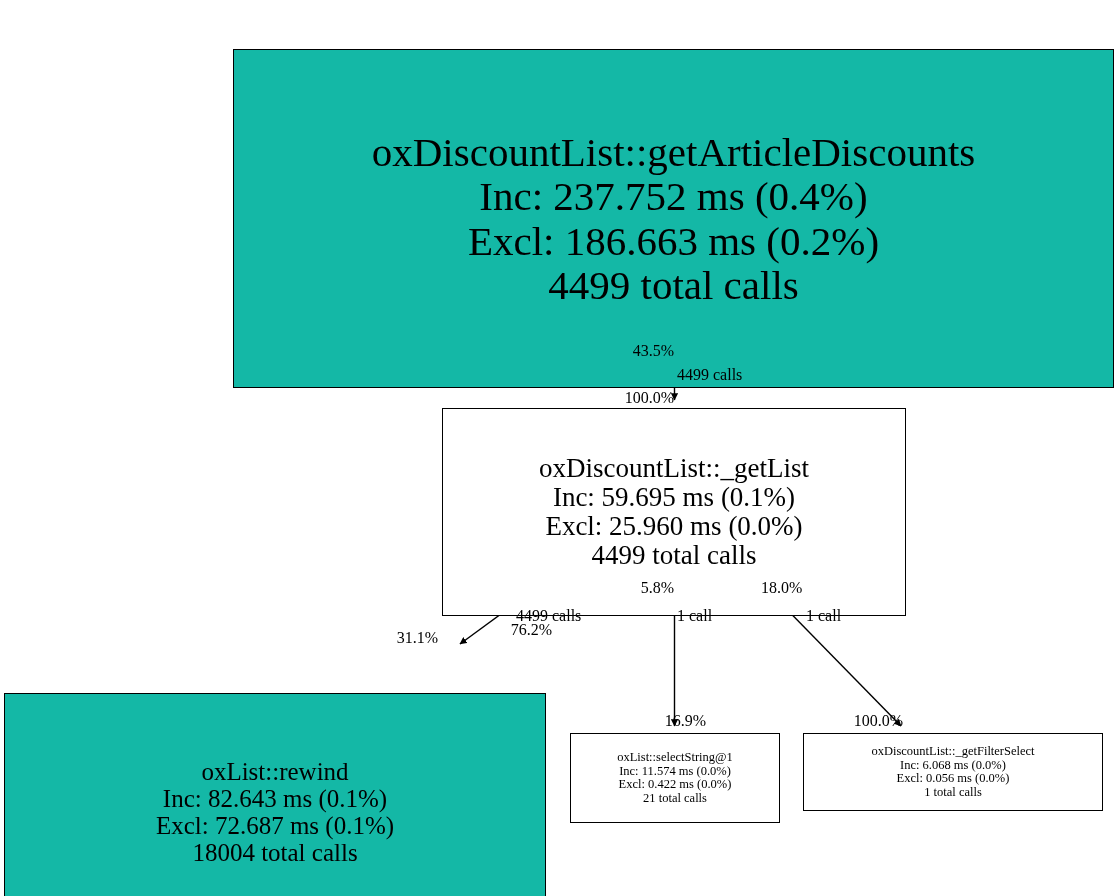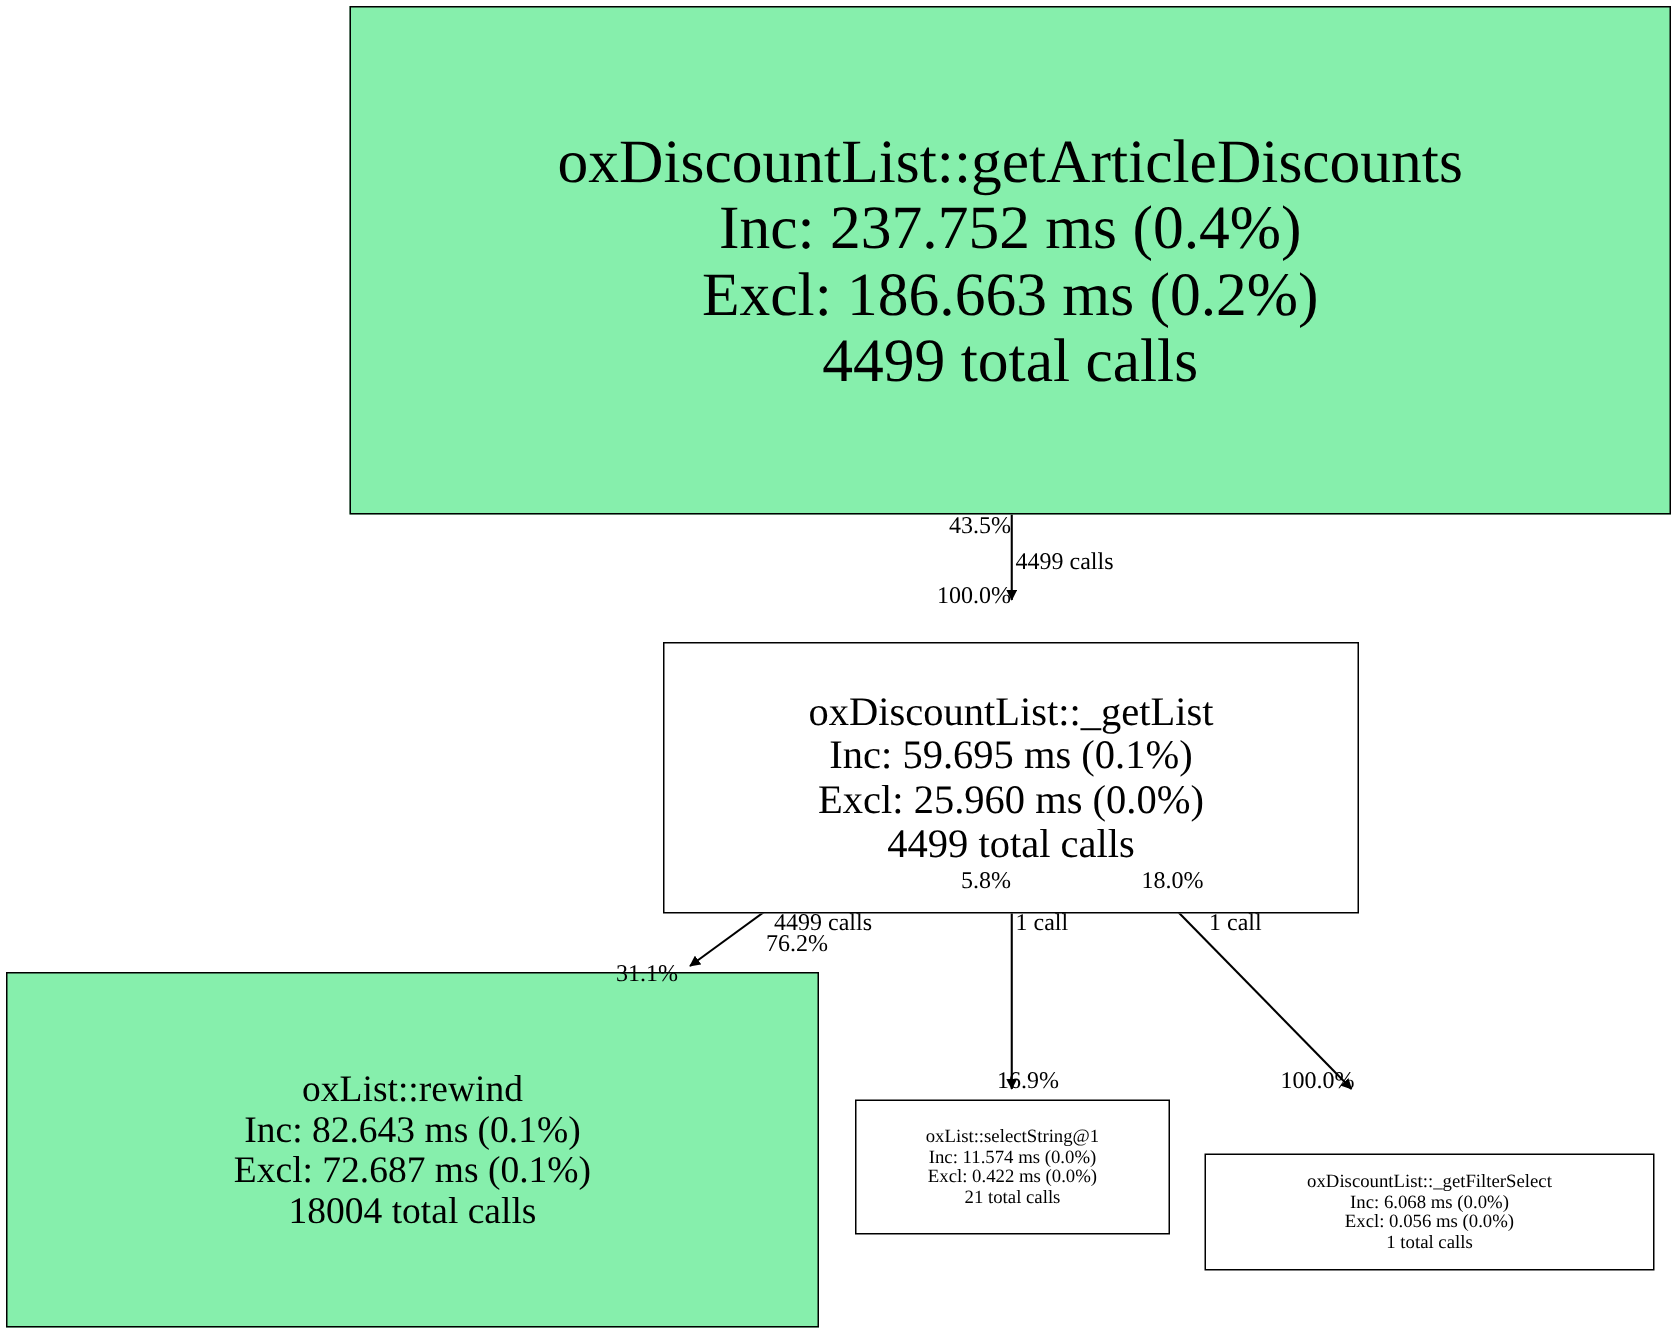--- a/index.html
+++ b/index.html
@@ -26,64 +26,63 @@
     box-sizing:border-box;
     border:1px solid #000000;
     display:flex;
     flex-direction:column;
     align-items:center;
     justify-content:center;
     text-align:center;
     line-height:1.08;
     white-space:nowrap;
   }
-  .node.red{background:#86efac;}
+  .node.red{background:#14b8a6;margin-top:45px;}
   .node.white{background:#FFFFFF;}
 
   
   #node-getArticleDiscounts{
     left:233px; top:4px; width:881px; height:339px;
     font-size:41px;
   }
   #node-getList{
-    left:442px; top:408px; width:464px; height:181px;
+    left:442px; top:408px; width:464px; height:208px;
     font-size:27px;
-    margin-top:20px;
   }
   #node-rewind{
     left:4px; top:648px; width:542px; height:237px;
     font-size:25px;
   }
   #node-selectString{
     left:570px; top:733px; width:210px; height:90px;
     font-size:12.5px;
   }
   #node-getFilterSelect{
-    left:803px; top:769px; width:300px; height:78px;
+    left:803px; top:733px; width:300px; height:78px;
     font-size:12.5px;
   }
   .node .line{display:block;}
 
   
   .elabel{
     position:absolute;
     font-size:16px;
     line-height:1;
     white-space:nowrap;
     font-family:"Liberation Serif","DejaVu Serif",serif;
   }
   .elabel.r{transform:translateX(-100%);}
 
   #lbl-e1-pct-tail{left:674px; top:343px;}
   #lbl-e1-calls  {left:677px; top:367px;}
   #lbl-e1-pct-head{left:674px; top:390px;}
 
   #lbl-e2-pct-tail{left:552px; top:580px;margin-top:42px;}
   #lbl-e2-calls   {left:516px; top:608px;}
-  #lbl-e2-pct-head{left:452px; top:630px;margin-top:12px;}
+  #lbl-e2-pct-head{left:438px; top:630px;}
 
   #lbl-e3-pct-tail{left:674px; top:580px;}
   #lbl-e3-calls   {left:677px; top:608px;}
   #lbl-e3-pct-head{left:674px; top:713px;margin-left:32px;}
 
   #lbl-e4-pct-tail{left:761px; top:580px;}
   #lbl-e4-calls   {left:806px; top:608px;}
   #lbl-e4-pct-head{left:903px; top:713px;}
 </style>
 </head>

